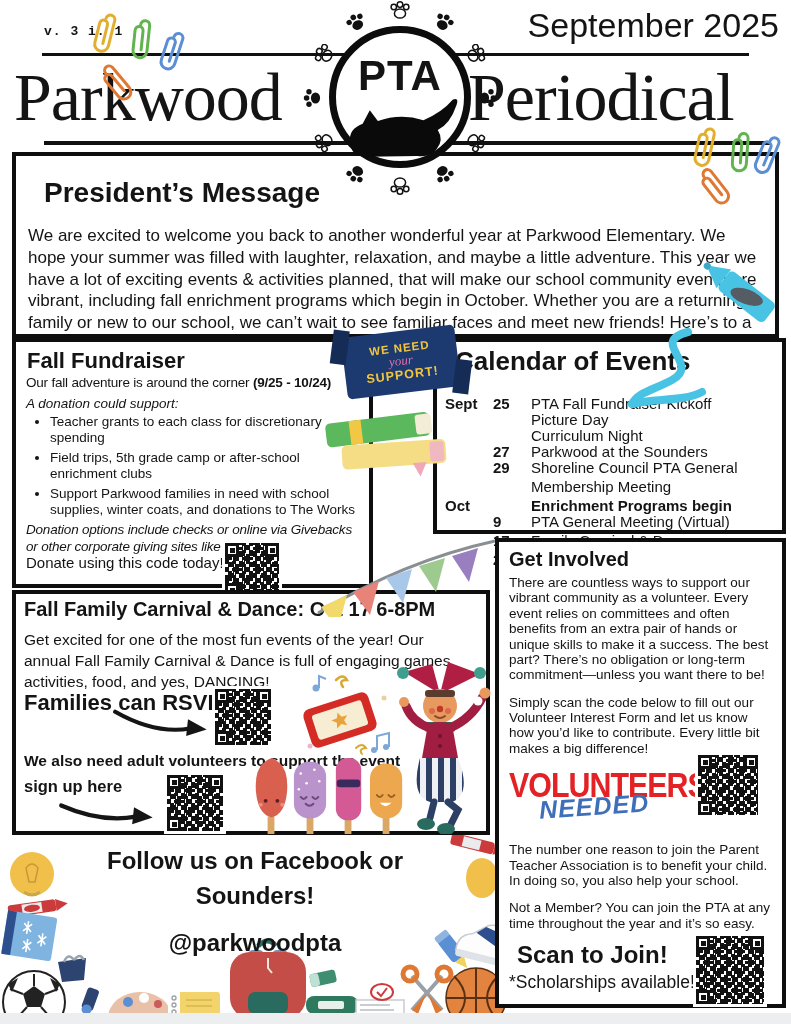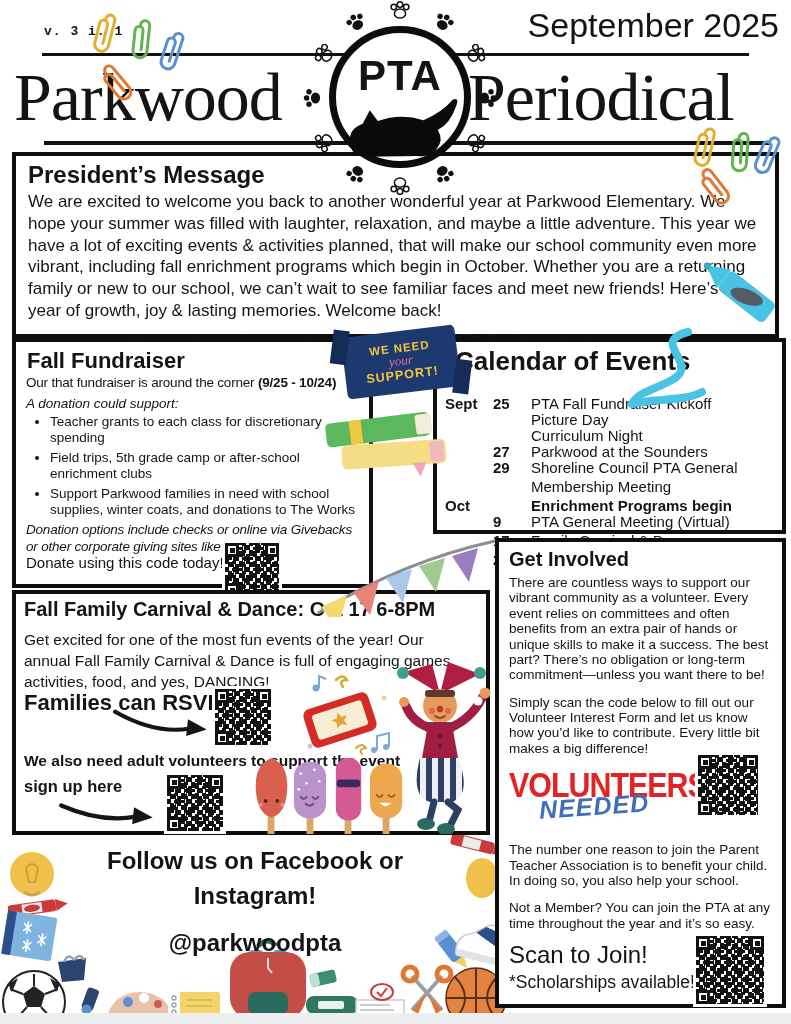--- a/index.html
+++ b/index.html
@@ -19,21 +19,21 @@
   
   .logo-circle{left:329px;top:26px;width:142px;height:142px;border-radius:50%;
                background:#fff;border:7px solid #0c0c0c;box-sizing:border-box;z-index:5;}
   .logo-pta{left:329px;top:52px;width:142px;text-align:center;font-size:42px;font-weight:800;
             letter-spacing:1px;z-index:7;}
   .logo-cat{left:338px;top:88px;z-index:6;}
   .paw{z-index:4;}
   
   .nbox{position:absolute;background:#fff;border:4px solid #0e0e0e;box-sizing:border-box;z-index:2;}
   .president-box{left:12px;top:152px;width:767px;height:186px;padding:5px 12px;}
-  .president-box h2{margin:0;font-size:24px;}
+  .president-box h2{margin:16px;font-size:28px;}
   .president-box p{margin:2px 0 0;font-size:17px;line-height:1.28;}
   .signoff{margin-top:9px;font-size:17px;}
   .signoff b{font-size:17px;}
   .fundraiser-box{left:12px;top:338px;width:361px;height:250px;padding:5px 10px;position:absolute;}
   .fundraiser-box h2{margin:1px;font-size:22px;}
   .fr-intro{font-size:13.5px;white-space:nowrap;letter-spacing:-0.2px;}
   .fr-italic{font-size:13.5px;font-style:italic;margin-top:6px;}
   .fundraiser-box ul{margin:3px 0 0;padding-left:24px;}
   .fundraiser-box li{font-size:13.5px;line-height:1.22;margin-bottom:3px;}
   .fr-note{font-size:13.5px;font-style:italic;line-height:1.25;margin-top:1px;letter-spacing:-0.2px;}
@@ -52,21 +52,21 @@
   .signup-label{position:absolute;left:8px;top:183px;font-size:16.5px;font-weight:bold;}
   .involved-box{left:495px;top:538px;width:291px;height:470px;padding:6px 10px;}
   .involved-box h2{margin:0;font-size:20px;}
   .involved-box p{margin:4px 0 0;font-size:13.5px;line-height:1.14;}
   .involved-box p.mt{margin-top:12px;}
   .vol-graphic{position:relative;height:64px;margin-top:10px;width:190px;}
   .vol-word{position:absolute;left:0;top:0;font-size:31px;font-weight:800;color:#e32226;
             letter-spacing:-1px;transform:scale(0.98,1.12);transform-origin:left top;white-space:nowrap;}
   .needed-word{position:absolute;left:30px;top:26px;font-size:25px;font-weight:bold;font-style:italic;
                color:#3f6fb8;transform:rotate(-4deg);letter-spacing:1px;}
-  .scan-title{margin:10px 0 0 0;font-size:24px;font-weight:normal;width:185px;}
+  .scan-title{margin:10px 0 0 8px;font-size:24px;font-weight:bold;width:185px;}
   .scholarships{margin:3px 0 0 0;font-size:17.5px;width:195px;}
   
   .qr{position:absolute;z-index:5;background-color:#fff;border:3px solid #fff;box-sizing:border-box;
       background-image:repeating-conic-gradient(#111 0% 25%,transparent 0% 50%),
                        repeating-conic-gradient(#111 0% 25%,transparent 0% 50%);
       background-size:7px 7px,11px 11px;background-position:0 0,3px 2px;}
   .qr i{position:absolute;width:14px;height:14px;background:#fff;border:3px solid #111;box-sizing:border-box;}
   .qr i::after{content:"";position:absolute;inset:1.5px;background:#111;}
   .qr .tl{left:0;top:0;}.qr .tr{right:0;top:0;}.qr .bl{left:0;bottom:0;}
   
@@ -193,21 +193,21 @@
       <circle cx="13" cy="52" r="3.5" fill="#3aa9c9"></circle>
     </g>
   </svg>
   <svg class="abs" style="left:626px;top:328px;z-index:6" width="84" height="88" viewBox="0 0 84 88">
     <path d="M62,4 C22,14 76,36 46,52 C28,62 12,64 6,76" stroke="#49c3e4" stroke-width="8" fill="none" stroke-linecap="round"></path>
     <path d="M6,76 C30,70 56,74 76,64" stroke="#49c3e4" stroke-width="8" fill="none" stroke-linecap="round"></path>
   </svg>
 
   <section class="nbox fundraiser-box">
     <h2>Fall Fundraiser</h2>
-    <div class="fr-intro"><span>Our that fundraiser is around the corner </span><b>(9/25 - 10/24)</b></div>
+    <div class="fr-intro"><span>Our fall adventure is around the corner </span><b>(9/25 - 10/24)</b></div>
     <div class="fr-italic">A donation could support:</div>
     <ul>
       <li>Teacher grants to each class for discretionary spending</li>
       <li>Field trips, 5th grade camp or after-school enrichment clubs</li>
       <li>Support Parkwood families in need with school supplies, winter coats, and donations to The Works</li>
     </ul>
     <div class="fr-note">Donation options include checks or online via Givebacks or other corporate giving sites like Benevity</div>
     <div class="donate-cta">Donate using this code today!</div>
     <div class="qr" style="left:206px;top:198px;width:60px;height:60px">
         <i class="tl"></i>
@@ -423,21 +423,21 @@
     <div class="scholarships">*Scholarships available!</div>
     <div class="qr" style="left:194px;top:391px;width:74px;height:74px">
         <i class="tl"></i>
         <i class="tr"></i>
         <i class="bl"></i>
       </div>
   </section>
 
   <div class="abs follow-block">
     <div>Follow us on Facebook or</div>
-    <div>Instagram!</div>
+    <div>Sounders!</div>
     <div class="handle">@parkwoodpta</div>
   </div>
 
   <svg class="abs" style="left:0;top:834px;z-index:1" width="791" height="180" viewBox="0 0 791 180">
     <g>
         <circle cx="32" cy="40" r="22" fill="#f0c04a"></circle>
         <path d="M24,58 q8,6 16,0" stroke="#caa84a" stroke-width="3" fill="none"></path>
         <path d="M26,34 q6,-8 12,0 l-3,14 h-6 Z" fill="none" stroke="#c89838" stroke-width="1.5"></path>
       </g>
     <g transform="rotate(-8 34 74)">

